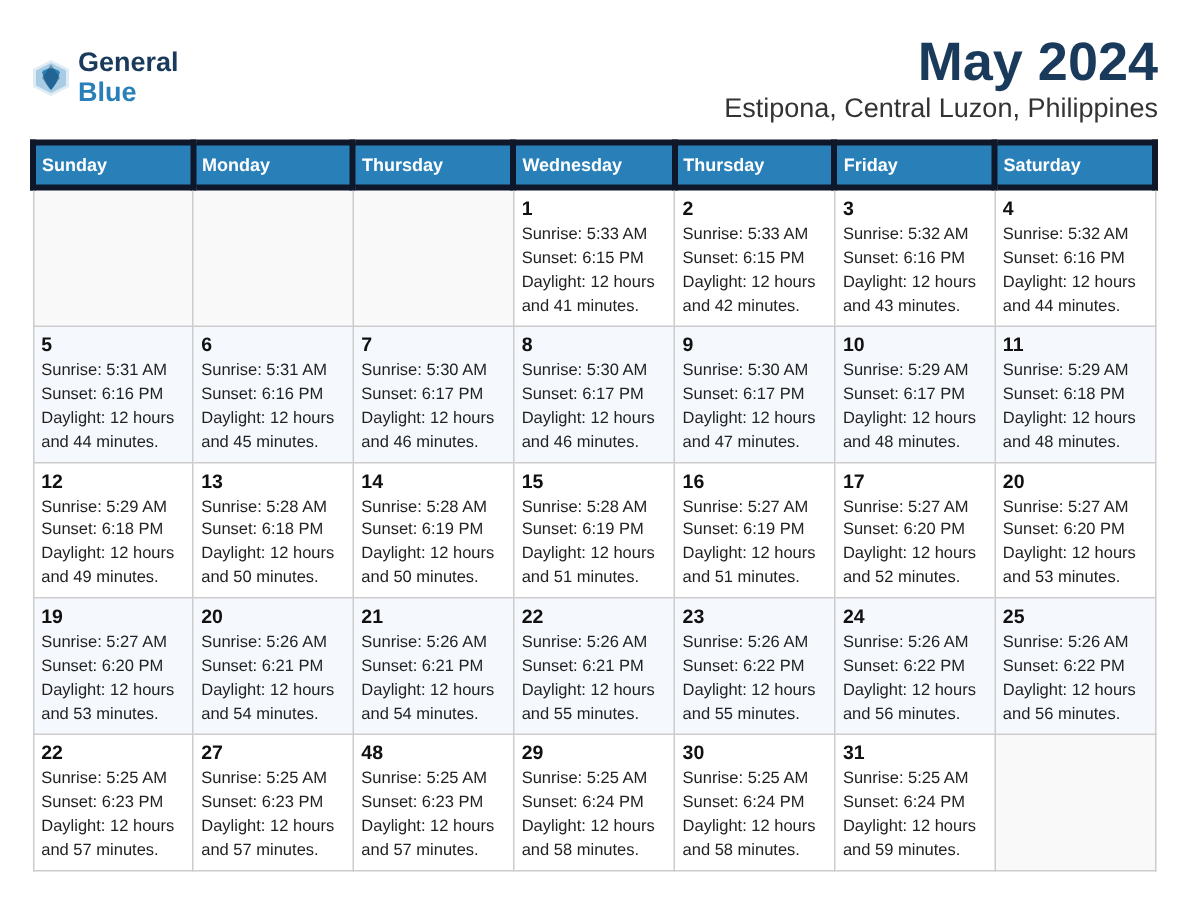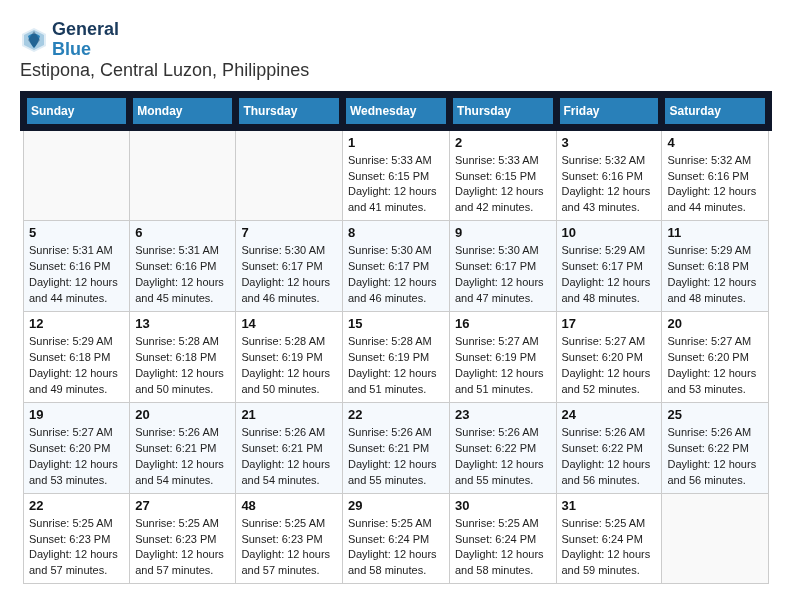--- a/index.html
+++ b/index.html
@@ -6,23 +6,22 @@
     body {
       font-family: Arial, sans-serif;
       background: #fff;
       width: 792px;
       min-height: 612px;
       padding: 20px;
     }
     .header {
       display: flex;
       justify-content: space-between;
-      align-items: flex-start;
+      align-items: center;
       margin-bottom: 10px;
-      flex-direction: column;
     }
     .logo {
       display: flex;
       align-items: center;
       gap: 4px;
     }
     .logo-text {
       font-size: 18px;
       font-weight: bold;
       color: #1a3a5c;
@@ -49,21 +48,21 @@
       border-collapse: collapse;
       font-size: 11px;
     }
     thead th {
       background-color: #2980b9;
       color: #fff;
       padding: 6px 4px;
       text-align: left;
       font-size: 12px;
       font-weight: bold;
-      border: 7px solid #0f172a;
+      border: 4px solid #0f172a;
     }
     tbody td {
       border: 1px solid #ccc;
       vertical-align: top;
       padding: 4px 5px;
       width: 108px;
       min-height: 80px;
       background: #fff;
     }
     tbody tr:nth-child(even) td {
@@ -95,20 +94,21 @@
       <polygon points="14,4 24,9 24,19 14,24 4,19 4,9" fill="#2980b9" opacity="0.3"></polygon>
       <path d="M8 10 Q14 5 20 10 Q18 18 14 22 Q10 18 8 10Z" fill="#2980b9"></path>
       <path d="M14 5 L20 14 L14 22 L8 14Z" fill="#1a3a5c" opacity="0.4"></path>
     </svg>
     <div class="logo-text">
       <div>General</div>
       <div style="color:#2980b9;">Blue</div>
     </div>
   </div>
   <div class="title-block">
+    <div class="month-title">May 2024</div>
     <div class="subtitle">Estipona, Central Luzon, Philippines</div>
   </div>
 </div>
 
 <table>
   <thead>
     <tr>
       <th>Sunday</th>
       <th>Monday</th>
       <th>Thursday</th>

